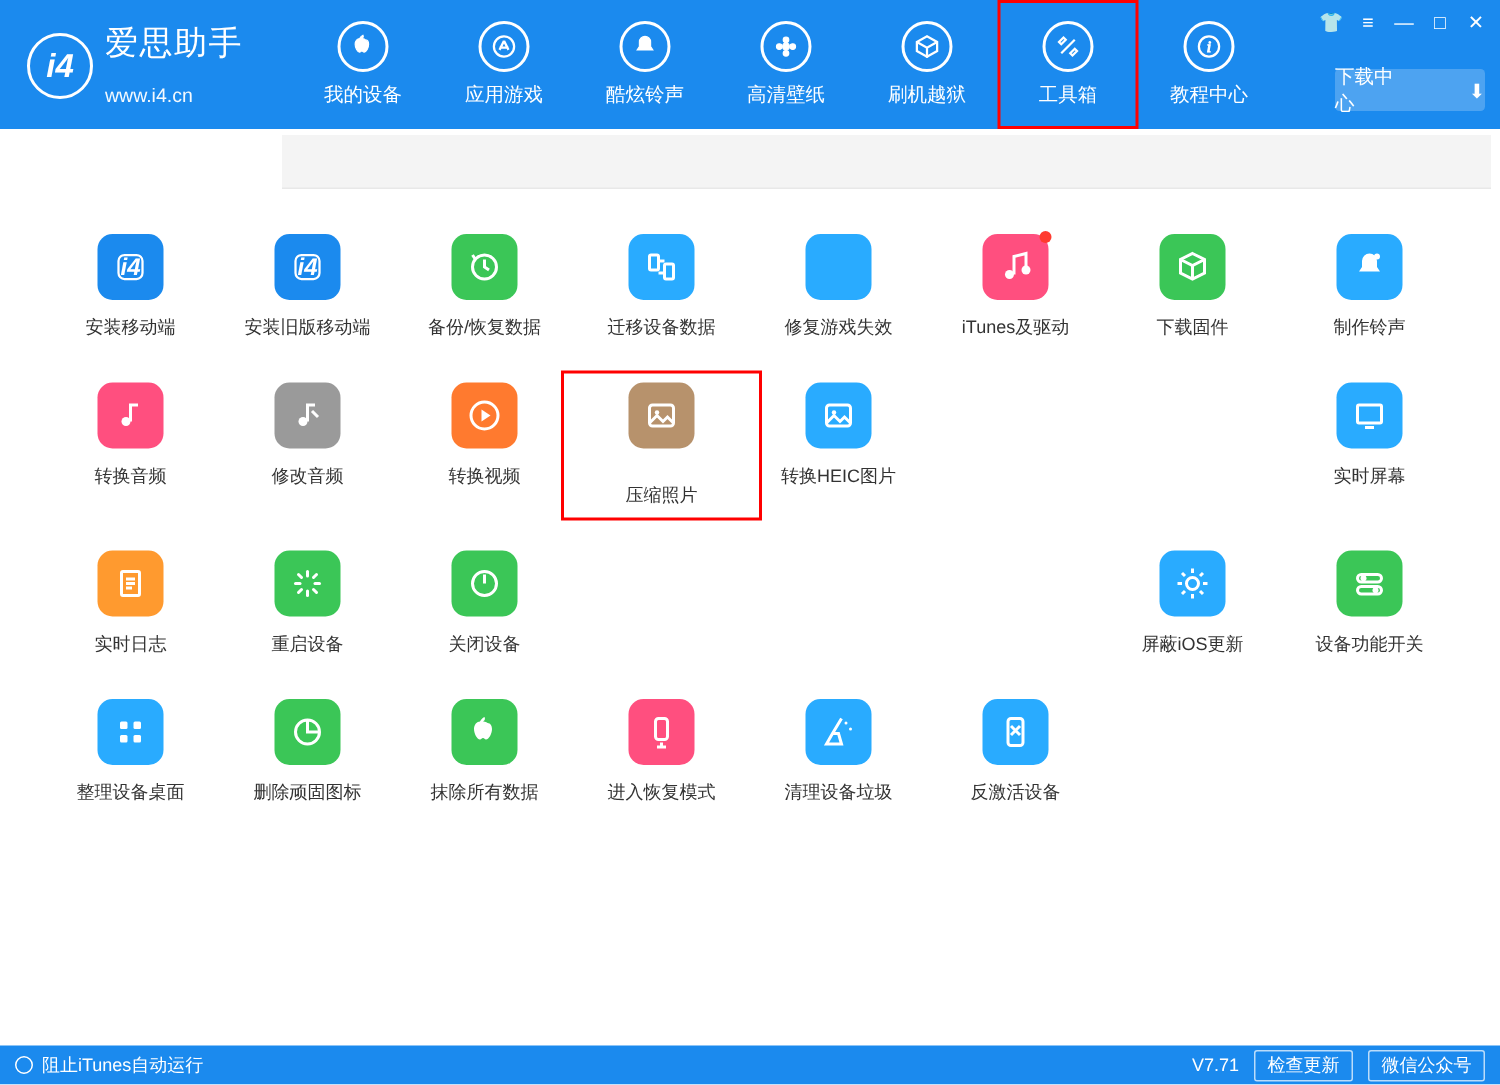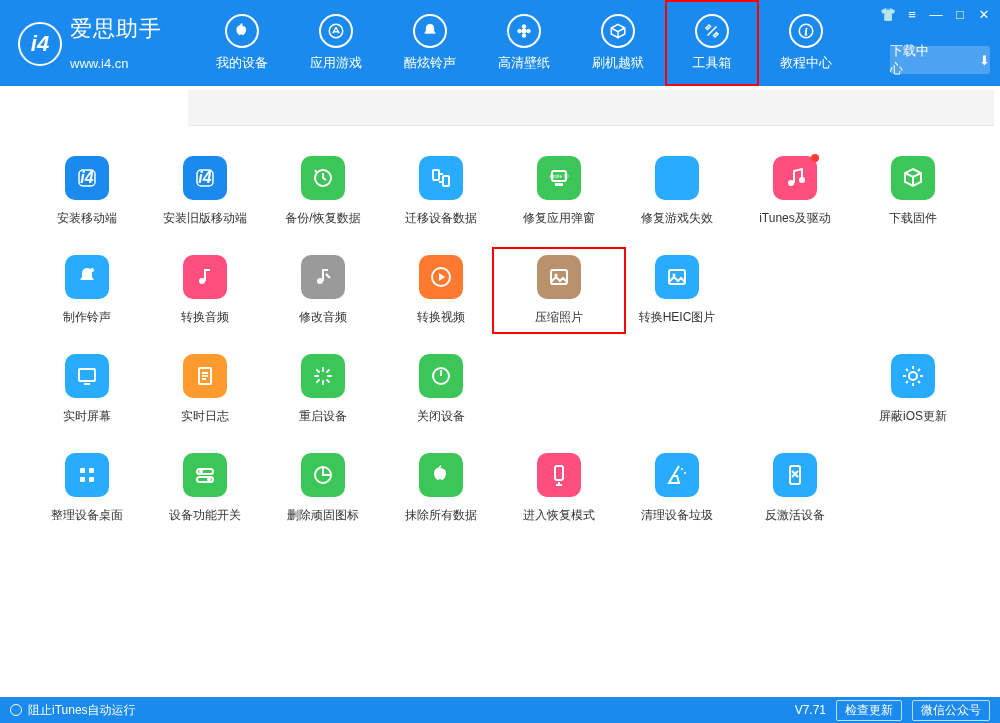--- a/index.html
+++ b/index.html
@@ -62,21 +62,21 @@
 .tool .tile {
   width:44px; height:44px; border-radius:10px; display:flex;
   align-items:center; justify-content:center; margin-bottom:10px;
   position:relative;
 }
 .tool .tile svg { width:24px; height:24px; }
 .tool .tile .dot {
   position:absolute; top:-2px; right:-2px; width:8px; height:8px;
   border-radius:50%; background:#ff3b30;
 }
-.tool.highlight { outline:2px solid #ff0000; outline-offset:6px; }
+.tool.highlight { outline:2px solid #ff0000; outline-offset:6px;gap:13px; }
 .footer {
   position:absolute; left:0; right:0; bottom:0; height:26px;
   background:#1b8aee; color:#fff; font-size:12px;
   display:flex; align-items:center; padding:0 10px;
 }
 .footer .left { display:flex; align-items:center; gap:6px; }
 .footer .right { margin-left:auto; display:flex; align-items:center; gap:10px;justify-content:flex-end; }
 .footer .btn {
   border:1px solid rgba(255,255,255,.7); padding:1px 8px;
   border-radius:2px; cursor:pointer;
@@ -210,30 +210,20 @@
         <div class="tile" style="background:#29abff">
           <svg viewBox="0 0 24 24">
             <rect x="4" y="4" width="6" height="10" rx="1" stroke="#fff" stroke-width="2" fill="none"></rect>
             <rect x="14" y="10" width="6" height="10" rx="1" stroke="#fff" stroke-width="2" fill="none"></rect>
             <path d="M11 8h3M13 16h-3" stroke="#fff" stroke-width="2" fill="none"></path>
           </svg>
         </div>
         <span>迁移设备数据</span>
       </div>
       <div class="tool">
-        <div class="tile" style="background:#3bc657">
-          <svg viewBox="0 0 24 24">
-            <rect x="5" y="5" width="14" height="10" rx="2" stroke="#fff" stroke-width="2" fill="none"></rect>
-            <text x="12" y="12" text-anchor="middle" font-size="5" fill="#fff">Apple ID</text>
-            <rect x="8" y="17" width="8" height="3" fill="#fff"></rect>
-          </svg>
-        </div>
-        <span>修复应用弹窗</span>
-      </div>
-      <div class="tool">
         <div class="tile" style="background:#29abff">
           <svg viewBox="0 0 24 24">
             <circle cx="12" cy="12" r="9" fill="none" stroke-width="2"></circle>
             <path d="M12 7l-4 8M12 7l4 8M8 13h8" stroke-width="2" fill="none"></path>
           </svg>
         </div>
         <span>修复游戏失效</span>
       </div>
       <div class="tool">
         <div class="tile" style="background:#ff4f7f">
@@ -363,40 +353,40 @@
       <div class="tool">
         <div class="tile" style="background:#29abff">
           <svg viewBox="0 0 24 24">
             <circle cx="12" cy="12" r="4" stroke="#fff" stroke-width="2" fill="none"></circle>
             <path d="M12 2v3M12 19v3M2 12h3M19 12h3M5 5l2 2M17 17l2 2M5 19l2-2M17 7l2-2" stroke="#fff" stroke-width="2" fill="none"></path>
           </svg>
         </div>
         <span>屏蔽iOS更新</span>
       </div>
       <div class="tool">
+        <div class="tile" style="background:#3bc657">
+          <svg viewBox="0 0 24 24">
+            <rect x="4" y="6" width="16" height="5" rx="2.5" stroke="#fff" stroke-width="2" fill="none"></rect>
+            <circle cx="8" cy="8.5" r="2" fill="#fff"></circle>
+            <rect x="4" y="14" width="16" height="5" rx="2.5" stroke="#fff" stroke-width="2" fill="none"></rect>
+            <circle cx="16" cy="16.5" r="2" fill="#fff"></circle>
+          </svg>
+        </div>
+        <span>设备功能开关</span>
+      </div>
+      <div class="tool">
         <div class="tile" style="background:#29abff">
           <svg viewBox="0 0 24 24">
             <rect x="5" y="5" width="5" height="5" rx="1" fill="#fff"></rect>
             <rect x="14" y="5" width="5" height="5" rx="1" fill="#fff"></rect>
             <rect x="5" y="14" width="5" height="5" rx="1" fill="#fff"></rect>
             <rect x="14" y="14" width="5" height="5" rx="1" fill="#fff"></rect>
           </svg>
         </div>
         <span>整理设备桌面</span>
-      </div>
-      <div class="tool">
-        <div class="tile" style="background:#3bc657">
-          <svg viewBox="0 0 24 24">
-            <rect x="4" y="6" width="16" height="5" rx="2.5" stroke="#fff" stroke-width="2" fill="none"></rect>
-            <circle cx="8" cy="8.5" r="2" fill="#fff"></circle>
-            <rect x="4" y="14" width="16" height="5" rx="2.5" stroke="#fff" stroke-width="2" fill="none"></rect>
-            <circle cx="16" cy="16.5" r="2" fill="#fff"></circle>
-          </svg>
-        </div>
-        <span>设备功能开关</span>
       </div>
       <div class="tool">
         <div class="tile" style="background:#3bc657">
           <svg viewBox="0 0 24 24">
             <circle cx="12" cy="12" r="8" stroke="#fff" stroke-width="2" fill="none"></circle>
             <path d="M12 4v8h8" stroke="#fff" stroke-width="2" fill="none"></path>
           </svg>
         </div>
         <span>删除顽固图标</span>
       </div>

